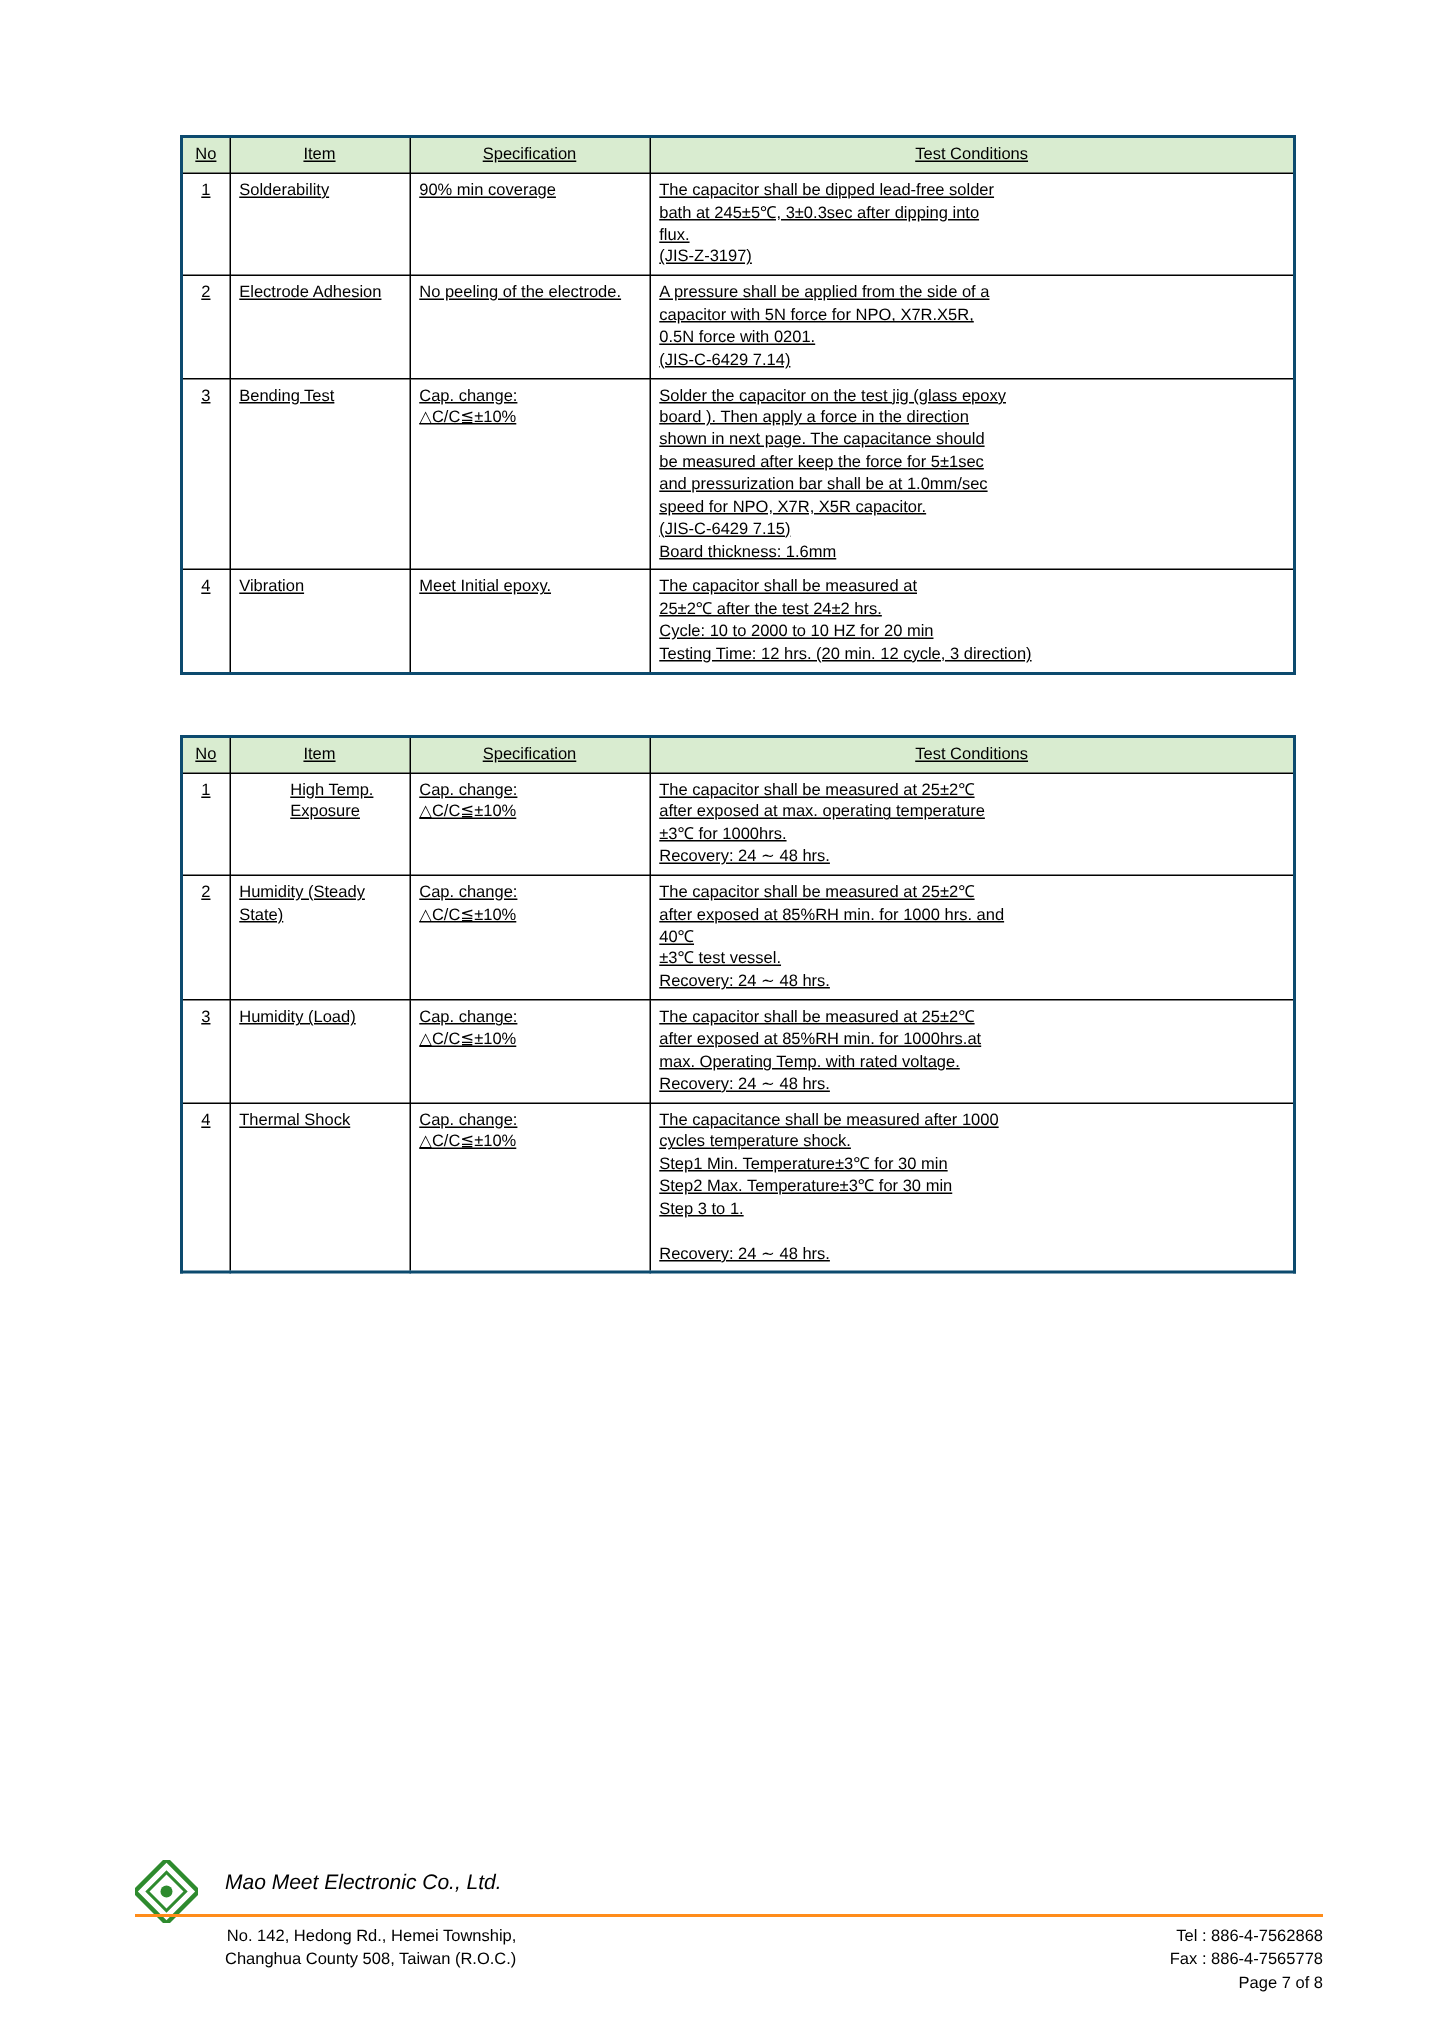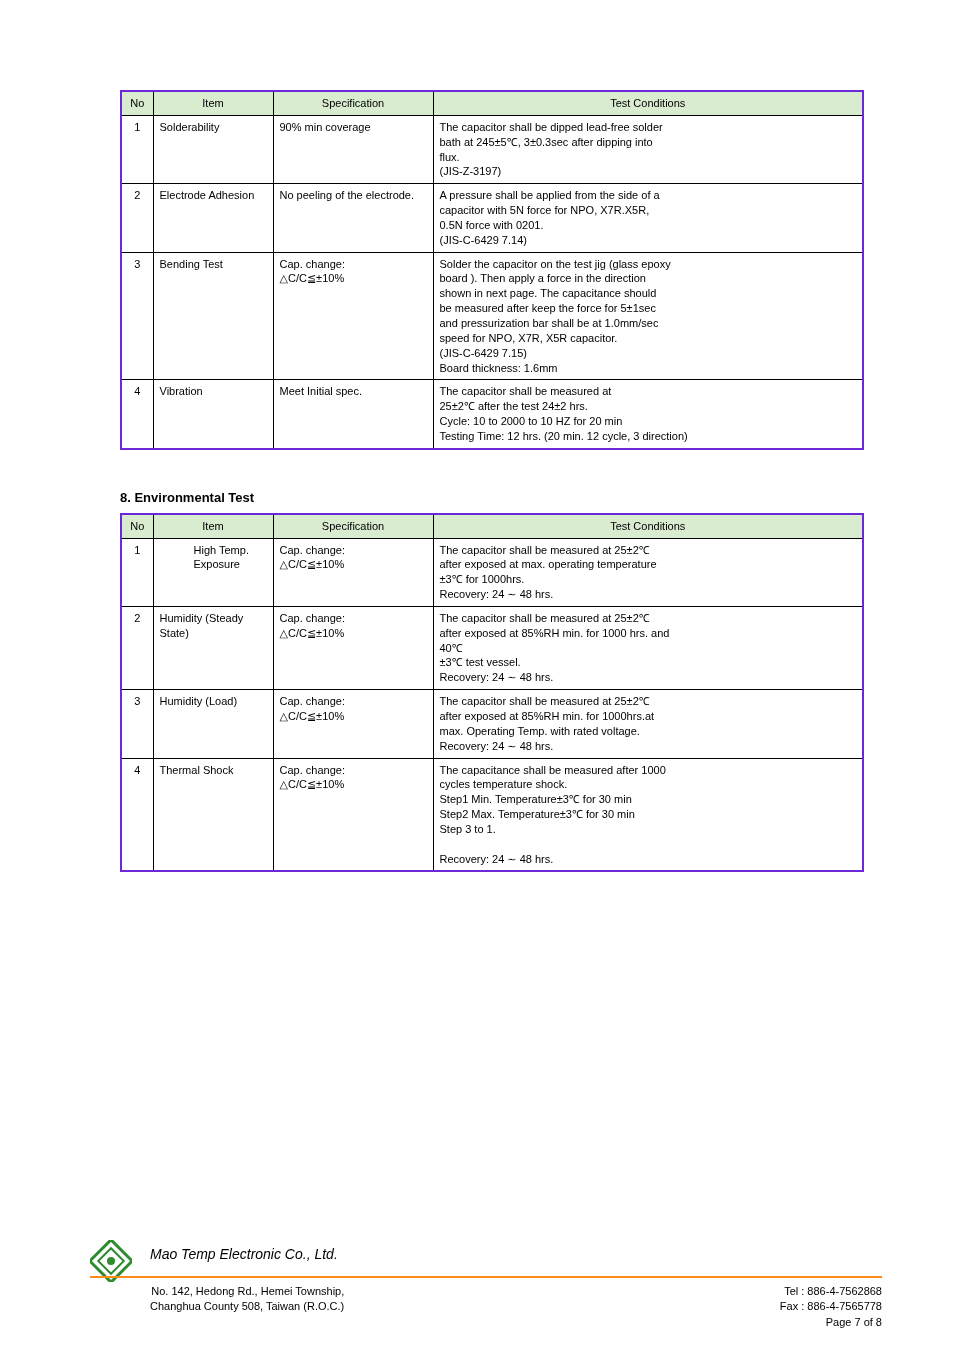--- a/index.html
+++ b/index.html
@@ -1,20 +1,20 @@
 <!DOCTYPE html>
 <html><head>
 <meta charset="utf-8">
 <style>
   * { margin: 0; padding: 0; box-sizing: border-box; }
   body { width: 954px; height: 1351px; background: #fff; font-family: Arial, sans-serif; position: relative; color: #000; }
   .page { padding: 90px 90px 0 120px; }
   .section-title { font-size: 13px; font-weight: bold; margin-bottom: 8px; }
   table { border-collapse: collapse; width: 100%; table-layout: fixed; }
-  table.outer { border: 2px solid #6d28d9; }
+  table.outer { border: 2px solid #0c4a6e; text-decoration: underline; }
   th, td { border: 1px solid #000; padding: 4px 6px; font-size: 11px; vertical-align: top; line-height: 1.35; }
   th { background: #d9ecd0; font-weight: normal; text-align: center; }
   .col-no { width: 32px; text-align: center; }
   .tbl-gap { height: 40px; }
   .footer { position: absolute; left: 0; bottom: 0; width: 100%; height: 155px; }
   .footer-line { position: absolute; left: 90px; right: 72px; top: 80px; border-top: 2px solid #ff8c1a; }
   .footer-logo { position: absolute; left: 90px; top: 44px; }
   .footer-company { position: absolute; left: 150px; top: 50px; font-size: 14px; font-style: italic; }
   .footer-addr { position: absolute; left: 150px; top: 88px; font-size: 11px; line-height: 1.4; text-align: right; }
   .footer-right { position: absolute; right: 72px; top: 88px; text-align: right; font-size: 11px; line-height: 1.4; }
@@ -69,32 +69,31 @@
 shown in next page. The capacitance should
 be measured after keep the force for 5±1sec
 and pressurization bar shall be at 1.0mm/sec
 speed for NPO, X7R, X5R capacitor.
 (JIS-C-6429 7.15)
 Board thickness: 1.6mm</td>
       </tr>
       <tr>
         <td class="col-no">4</td>
         <td>Vibration</td>
-        <td>Meet Initial spec.</td>
+        <td>Meet Initial epoxy.</td>
         <td style="white-space:pre-line;">The capacitor shall be measured at
 25±2℃ after the test 24±2 hrs.
 Cycle: 10 to 2000 to 10 HZ for 20 min
 Testing Time: 12 hrs. (20 min. 12 cycle, 3 direction)</td>
       </tr>
     </tbody>
   </table>
 
   <div class="tbl-gap"></div>
 
-  <div class="section-title">8. Environmental Test</div>
 
   <table class="outer">
     <colgroup>
       <col style="width:32px">
         <col style="width:120px">
         <col style="width:160px">
         <col>
     </colgroup>
     <thead>
       <tr>
@@ -155,21 +154,21 @@
 </div>
 
 <div class="footer">
   <div class="footer-logo">
     <svg class="logo-diamond" viewBox="0 0 42 42">
       <rect x="6" y="6" width="30" height="30" fill="none" stroke="#2e8b2e" stroke-width="3" transform="rotate(45 21 21)"></rect>
       <rect x="12" y="12" width="18" height="18" fill="none" stroke="#2e8b2e" stroke-width="2" transform="rotate(45 21 21)"></rect>
       <circle cx="21" cy="21" r="4" fill="#2e8b2e"></circle>
     </svg>
   </div>
-  <div class="footer-company">Mao Temp Electronic Co., Ltd.</div>
+  <div class="footer-company">Mao Meet Electronic Co., Ltd.</div>
   <div class="footer-line"></div>
   <div class="footer-addr">
     <div>No. 142, Hedong Rd., Hemei Township,</div>
     <div>Changhua County 508, Taiwan (R.O.C.)</div>
   </div>
   <div class="footer-right">
     <div>Tel : 886-4-7562868</div>
     <div>Fax : 886-4-7565778</div>
     <div>Page 7 of 8</div>
   </div>

